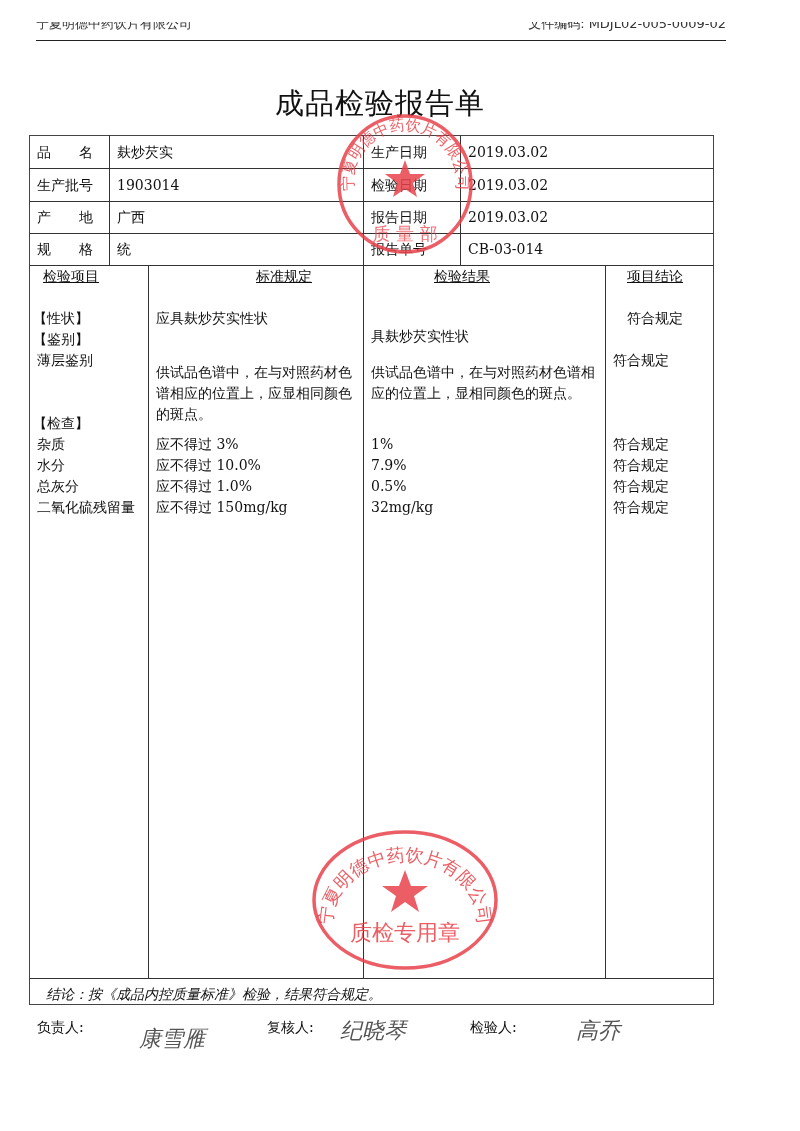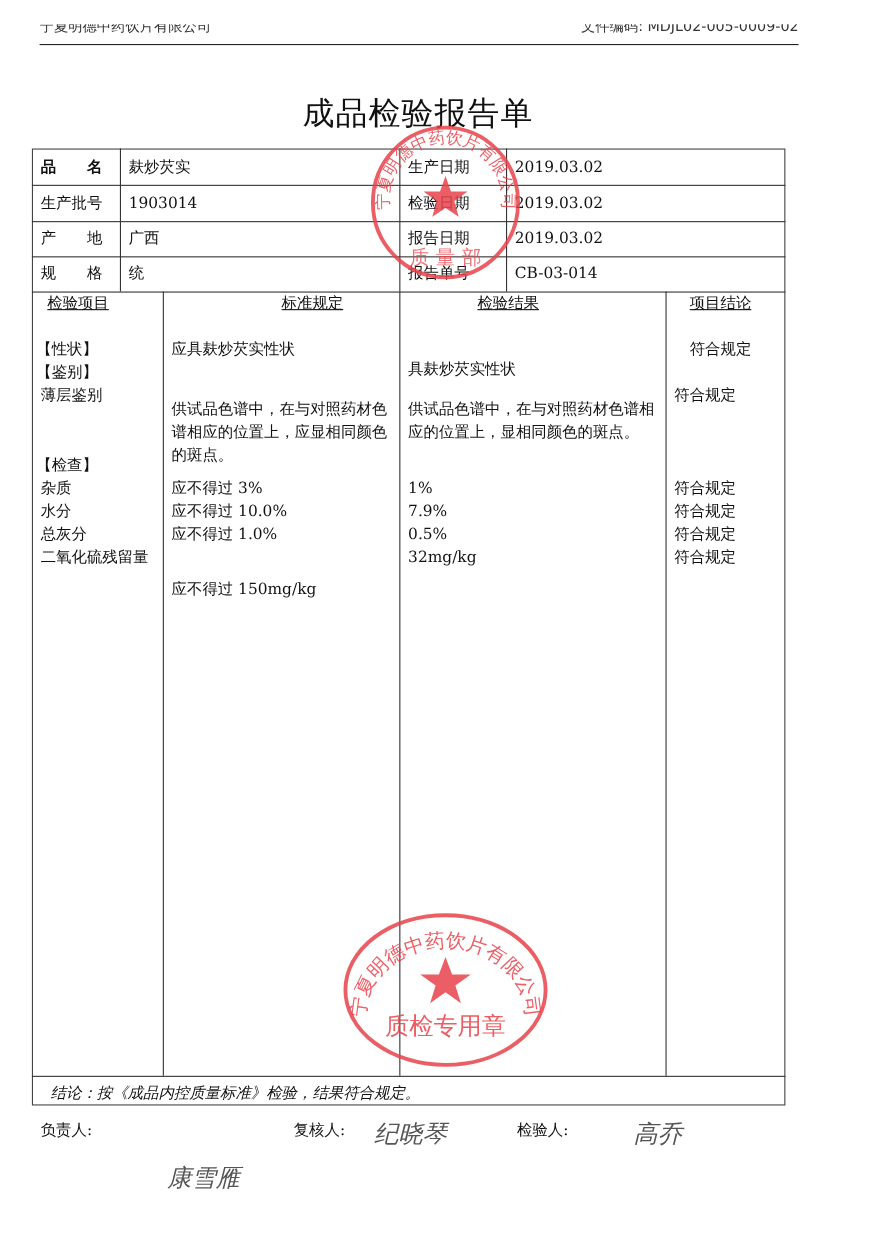--- a/index.html
+++ b/index.html
@@ -42,21 +42,21 @@
   <div class="line-v" style="left:109px;top:135px;height:130px;"></div>
   <div class="line-v" style="left:363px;top:135px;height:130px;"></div>
   <div class="line-v" style="left:460px;top:135px;height:130px;"></div>
 
   <div class="line-v" style="left:148px;top:265px;height:713px;"></div>
   <div class="line-v" style="left:363px;top:265px;height:713px;"></div>
   <div class="line-v" style="left:605px;top:265px;height:713px;"></div>
 
   <div class="line-h" style="left:29px;top:978px;width:685px;"></div>
 
-  <div class="txt" style="left:37px;top:144px;font-weight:bold;">品　　名</div>
+  <div class="txt" style="left:37px;top:144px;">品　　名</div>
   <div class="txt" style="left:117px;top:144px;">麸炒芡实</div>
   <div class="txt" style="left:371px;top:144px;">生产日期</div>
   <div class="txt" style="left:468px;top:144px;">2019.03.02</div>
 
   <div class="txt" style="left:37px;top:177px;">生产批号</div>
   <div class="txt" style="left:117px;top:177px;">1903014</div>
   <div class="txt" style="left:371px;top:177px;">检验日期</div>
   <div class="txt" style="left:468px;top:177px;">2019.03.02</div>
 
   <div class="txt" style="left:37px;top:209px;">产　　地</div>
@@ -96,29 +96,29 @@
   <div class="txt" style="left:156px;top:457px;">应不得过 10.0%</div>
   <div class="txt" style="left:371px;top:457px;">7.9%</div>
   <div class="txt" style="left:613px;top:457px;">符合规定</div>
 
   <div class="txt" style="left:37px;top:478px;">总灰分</div>
   <div class="txt" style="left:156px;top:478px;">应不得过 1.0%</div>
   <div class="txt" style="left:371px;top:478px;">0.5%</div>
   <div class="txt" style="left:613px;top:478px;">符合规定</div>
 
   <div class="txt" style="left:37px;top:499px;">二氧化硫残留量</div>
-  <div class="txt" style="left:156px;top:528px;">应不得过 150mg/kg</div>
+  <div class="txt" style="left:156px;top:499px;">应不得过 150mg/kg</div>
   <div class="txt" style="left:371px;top:499px;">32mg/kg</div>
   <div class="txt" style="left:613px;top:499px;">符合规定</div>
 
   <div class="txt" style="left:46px;top:986px;font-style:italic;">结论：按《成品内控质量标准》检验，结果符合规定。</div>
 </div>
 
 <div class="sig-label" style="left:37px;top:1019px;">负责人:</div>
-<div class="sig" style="left:152px;top:1024px;margin-top:32px;">康雪雁</div>
+<div class="sig" style="left:139px;top:1024px;">康雪雁</div>
 <div class="sig-label" style="left:267px;top:1019px;">复核人:</div>
 <div class="sig" style="left:340px;top:1016px;">纪晓琴</div>
 <div class="sig-label" style="left:470px;top:1019px;">检验人:</div>
 <div class="sig" style="left:576px;top:1016px;">高乔</div>
 
 <svg class="stamp" style="left:335px;top:112px;" width="140" height="145" viewBox="0 0 140 145">
   <defs>
     <path id="arcTop" d="M 22,90 A 52,52 0 1,1 118,90"></path>
   </defs>
   <ellipse cx="70" cy="72" rx="66" ry="68" fill="none" stroke="#e8424a" stroke-width="3.5" opacity="0.85"></ellipse>

